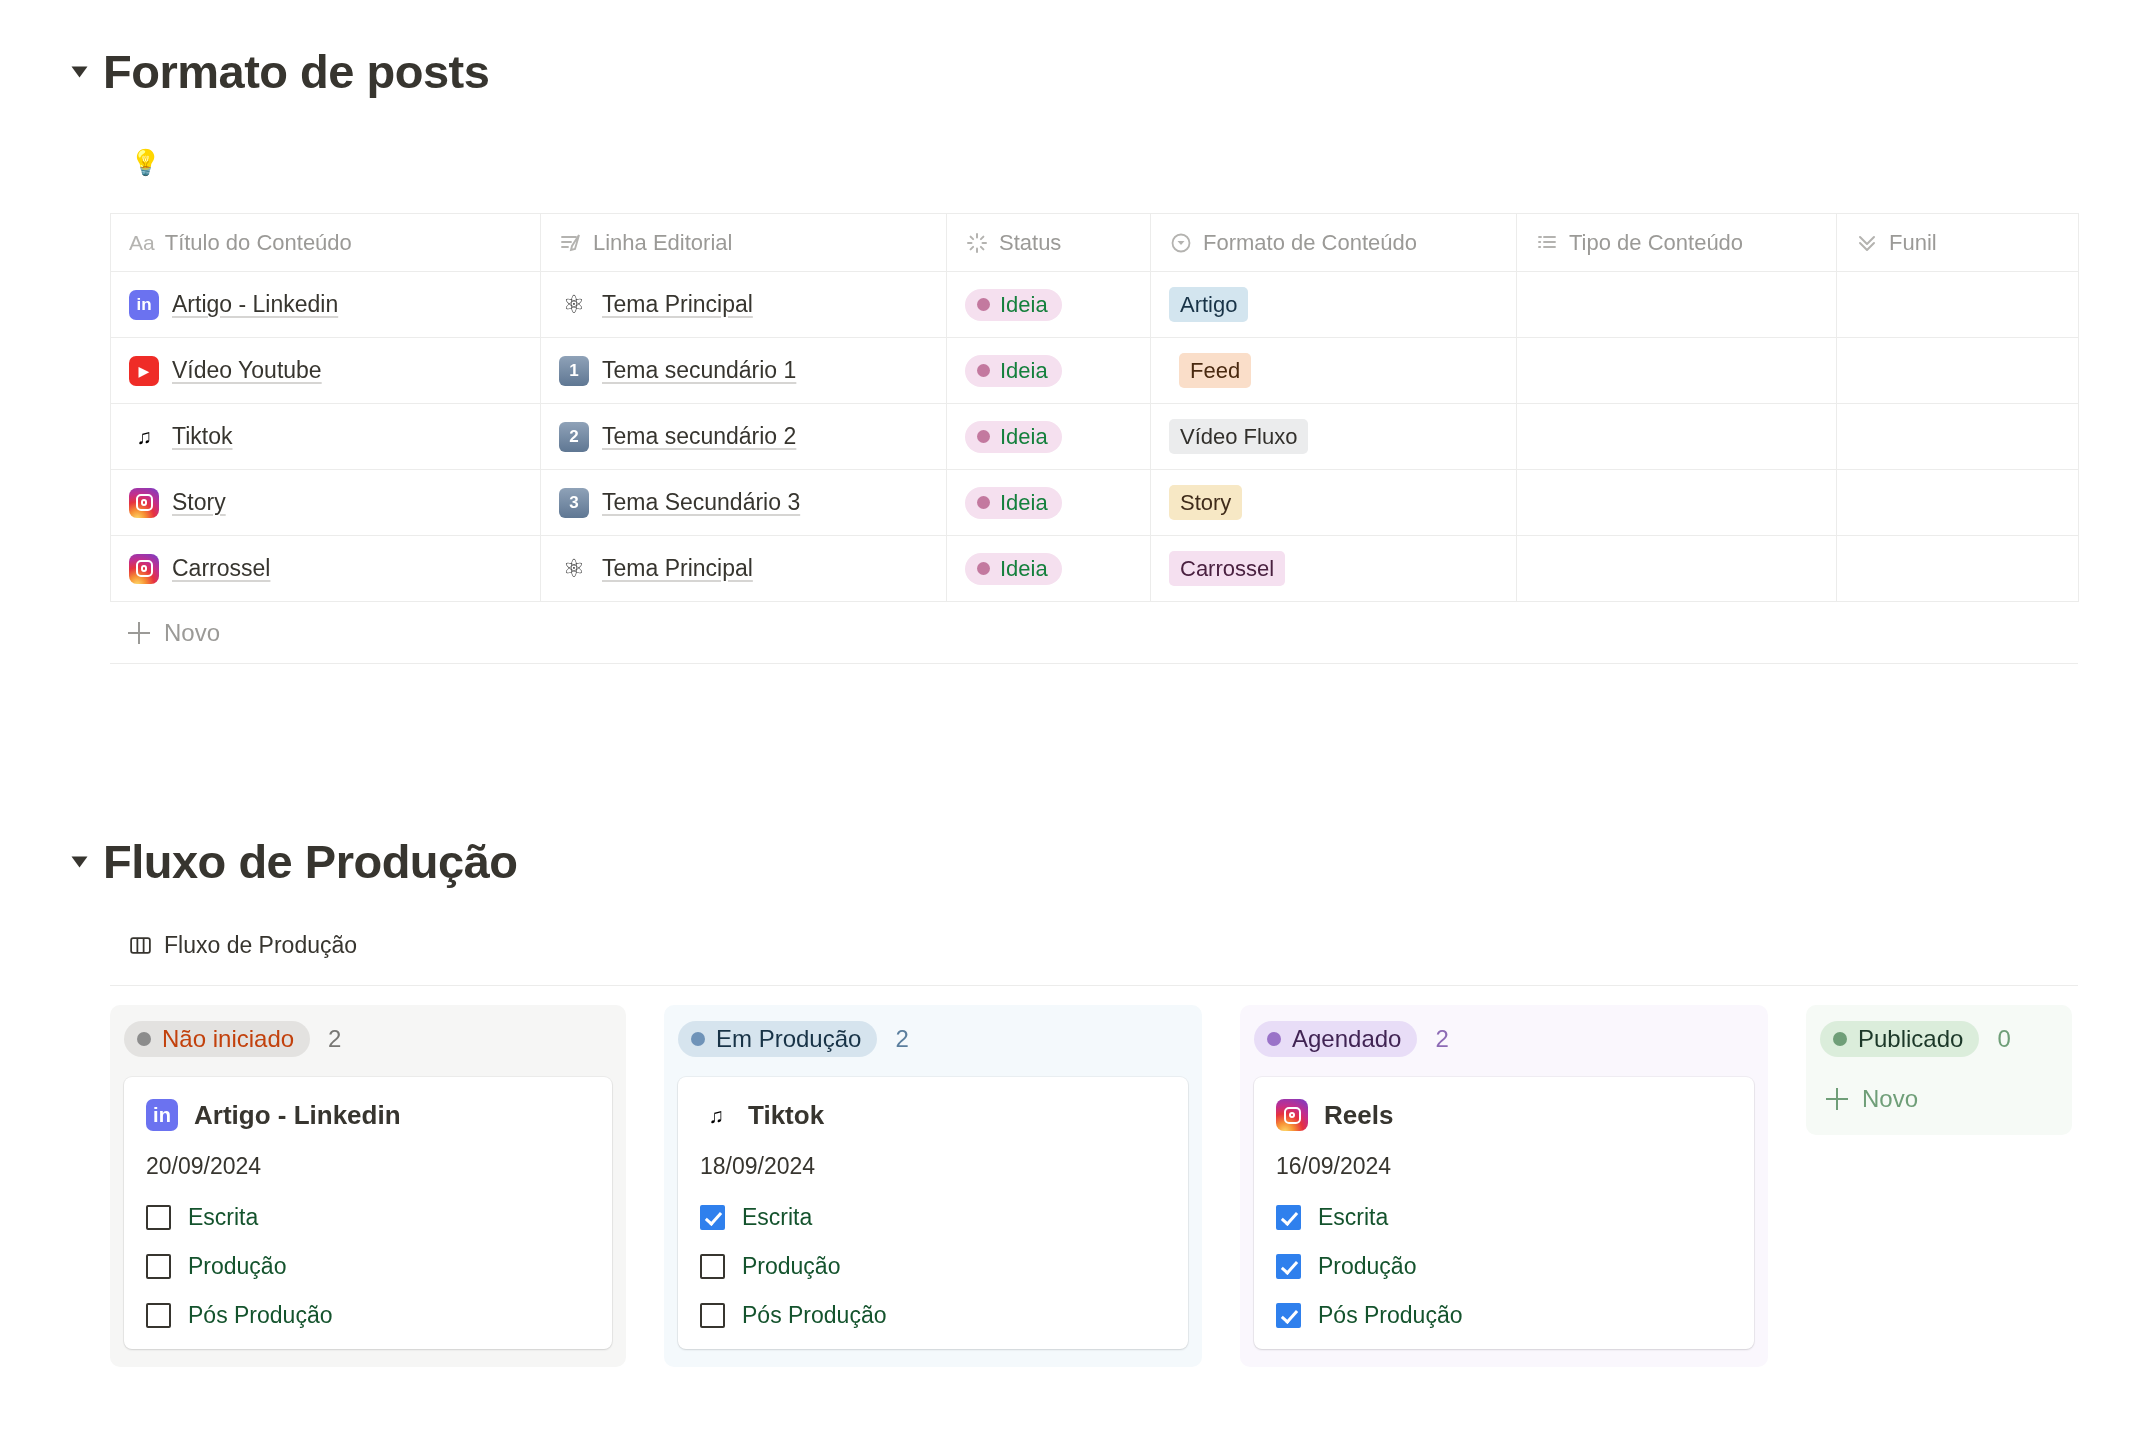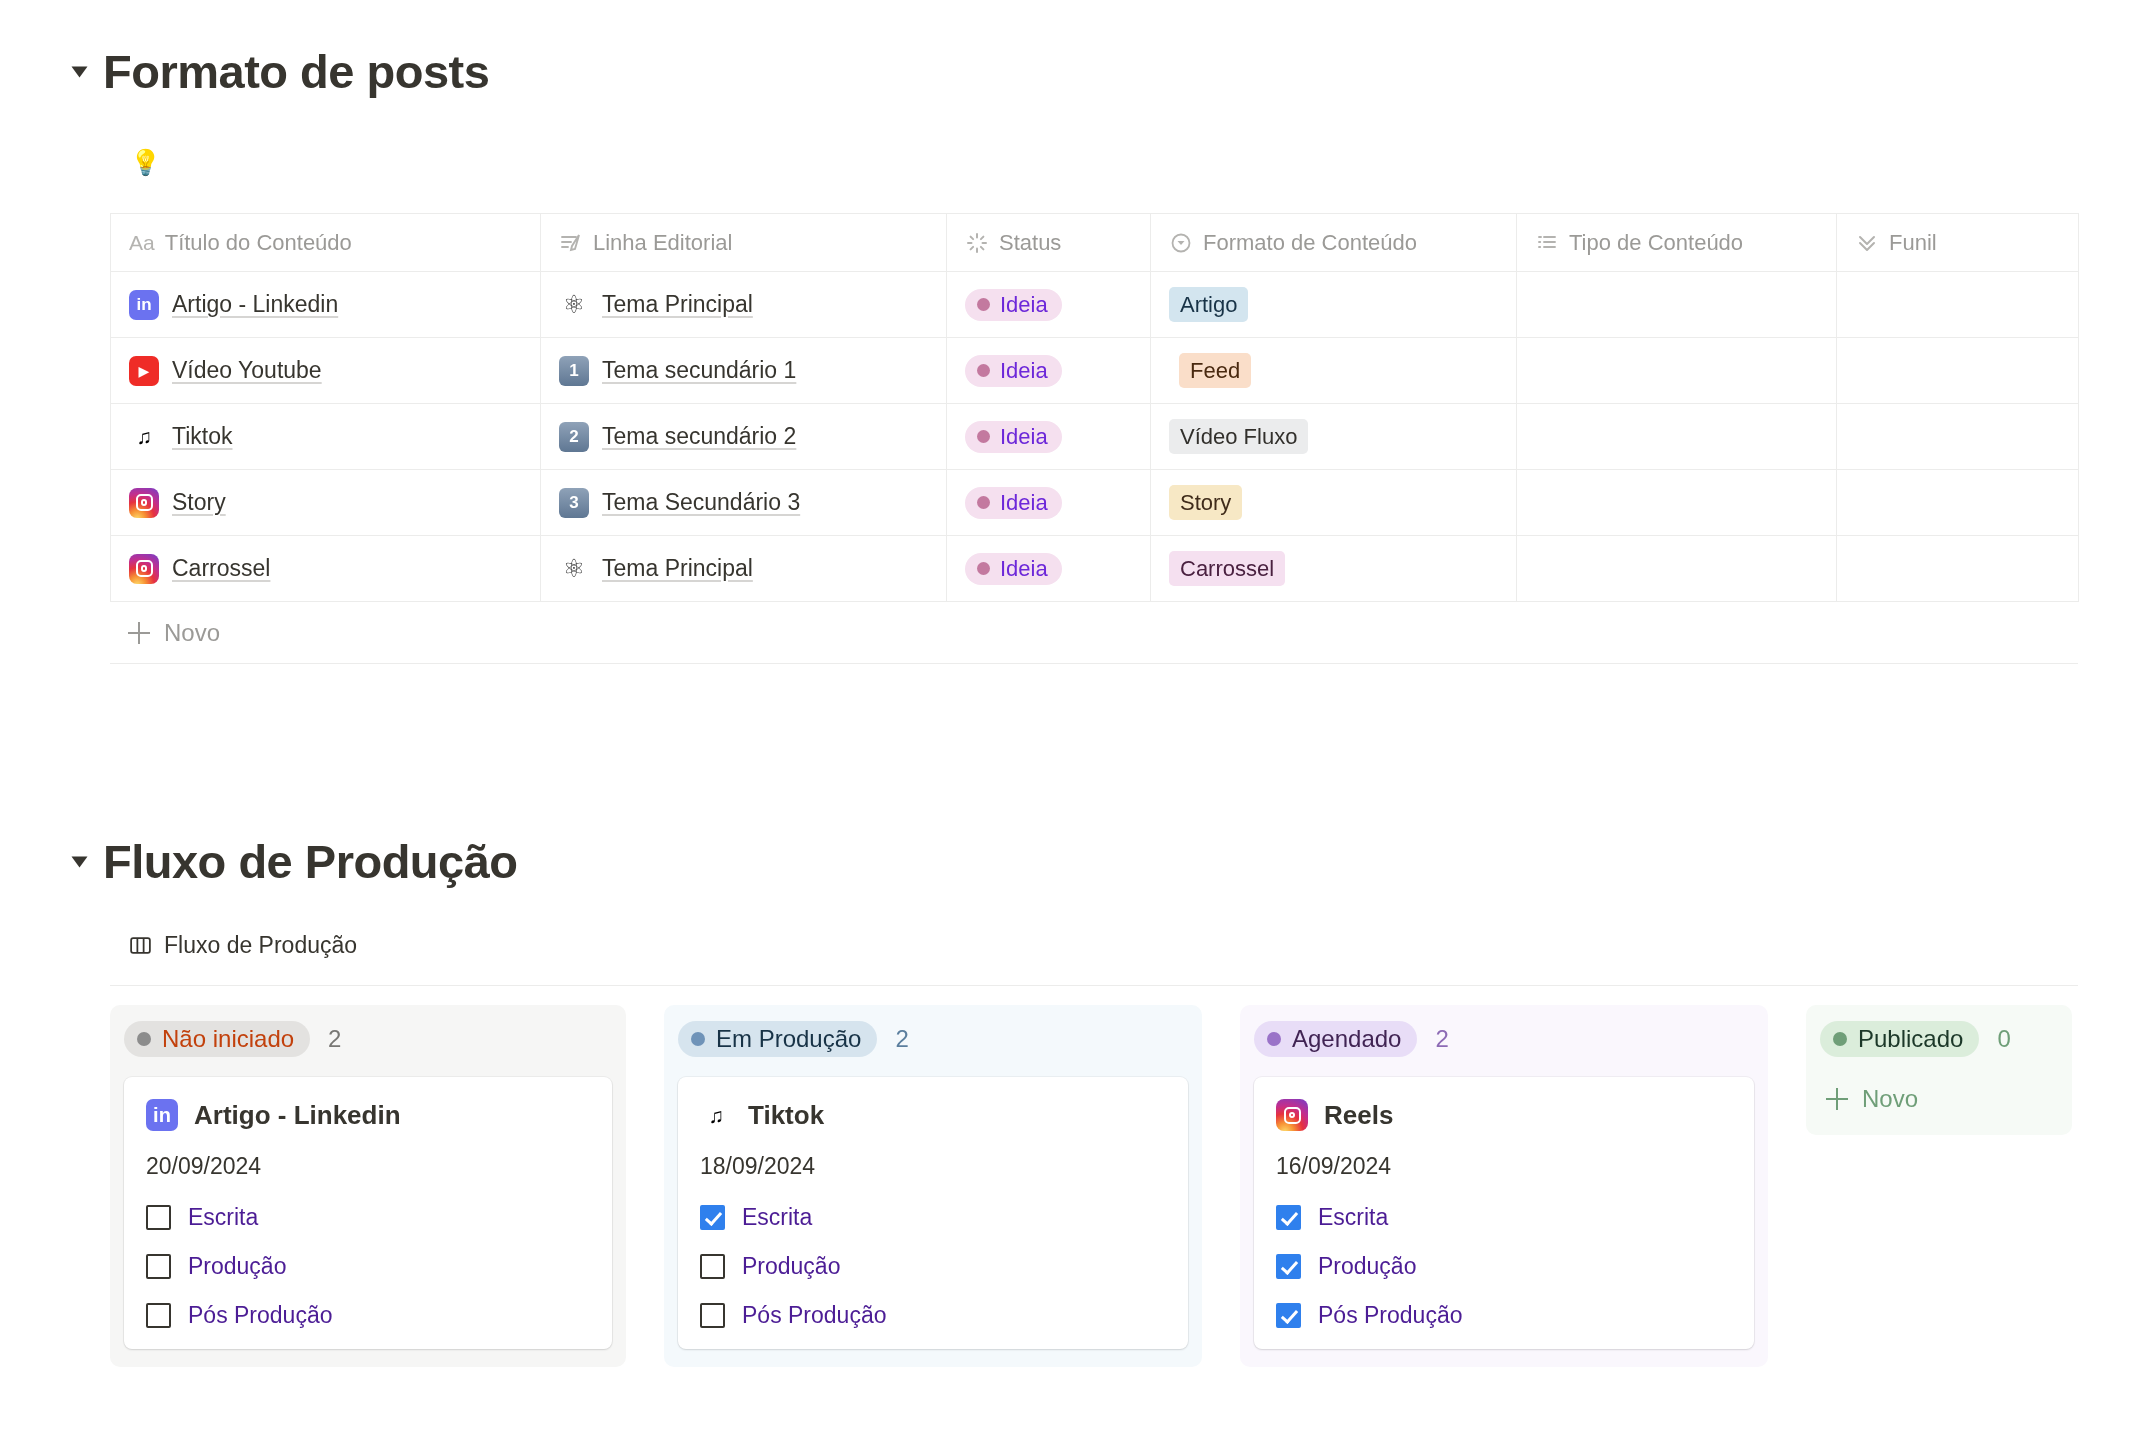--- a/index.html
+++ b/index.html
@@ -112,21 +112,21 @@
   .pill {
     display: inline-flex;
     align-items: center;
     gap: 10px;
     border-radius: 999px;
     padding: 5px 14px 5px 12px;
     font-size: 22px;
     line-height: 1;
   }
   .pill .dot { width: 13px; height: 13px; border-radius: 50%; flex: 0 0 auto; }
-  .pill-ideia { background: #f5e0ef; color: #6d28d9; }
+  .pill-ideia { background: #f5e0ef; color: #15803d; }
   .pill-ideia .dot { background: #c3799f; }
 
   .tag {
     display: inline-block;
     border-radius: 5px;
     padding: 5px 11px;
     font-size: 22px;
     line-height: 1.15;
   }
   .tag-artigo    { background: #d3e5ef; color: #183347; }
@@ -192,21 +192,21 @@
   }
   .kcard-title {
     display: flex; align-items: center; gap: 16px;
     font-size: 26px; font-weight: bold; color: #37352f;
     margin-bottom: 22px;
   }
   .kcard-title .ic { width: 32px; height: 32px; font-size: 20px; }
   .kcard-date { font-size: 23px; color: #37352f; margin-bottom: 24px; }
   .chk-row {
     display: flex; align-items: center; gap: 17px;
-    font-size: 23px; color: #4c1d95; margin-bottom: 22px;
+    font-size: 23px; color: #14532d; margin-bottom: 22px;
   }
   .chk-row:last-child { margin-bottom: 0; }
   .chk {
     width: 25px; height: 25px; flex: 0 0 auto;
     border: 2px solid #37352f; border-radius: 2px;
     background: #fff;
     cursor: pointer;
     position: relative;
   }
   .chk.on {

